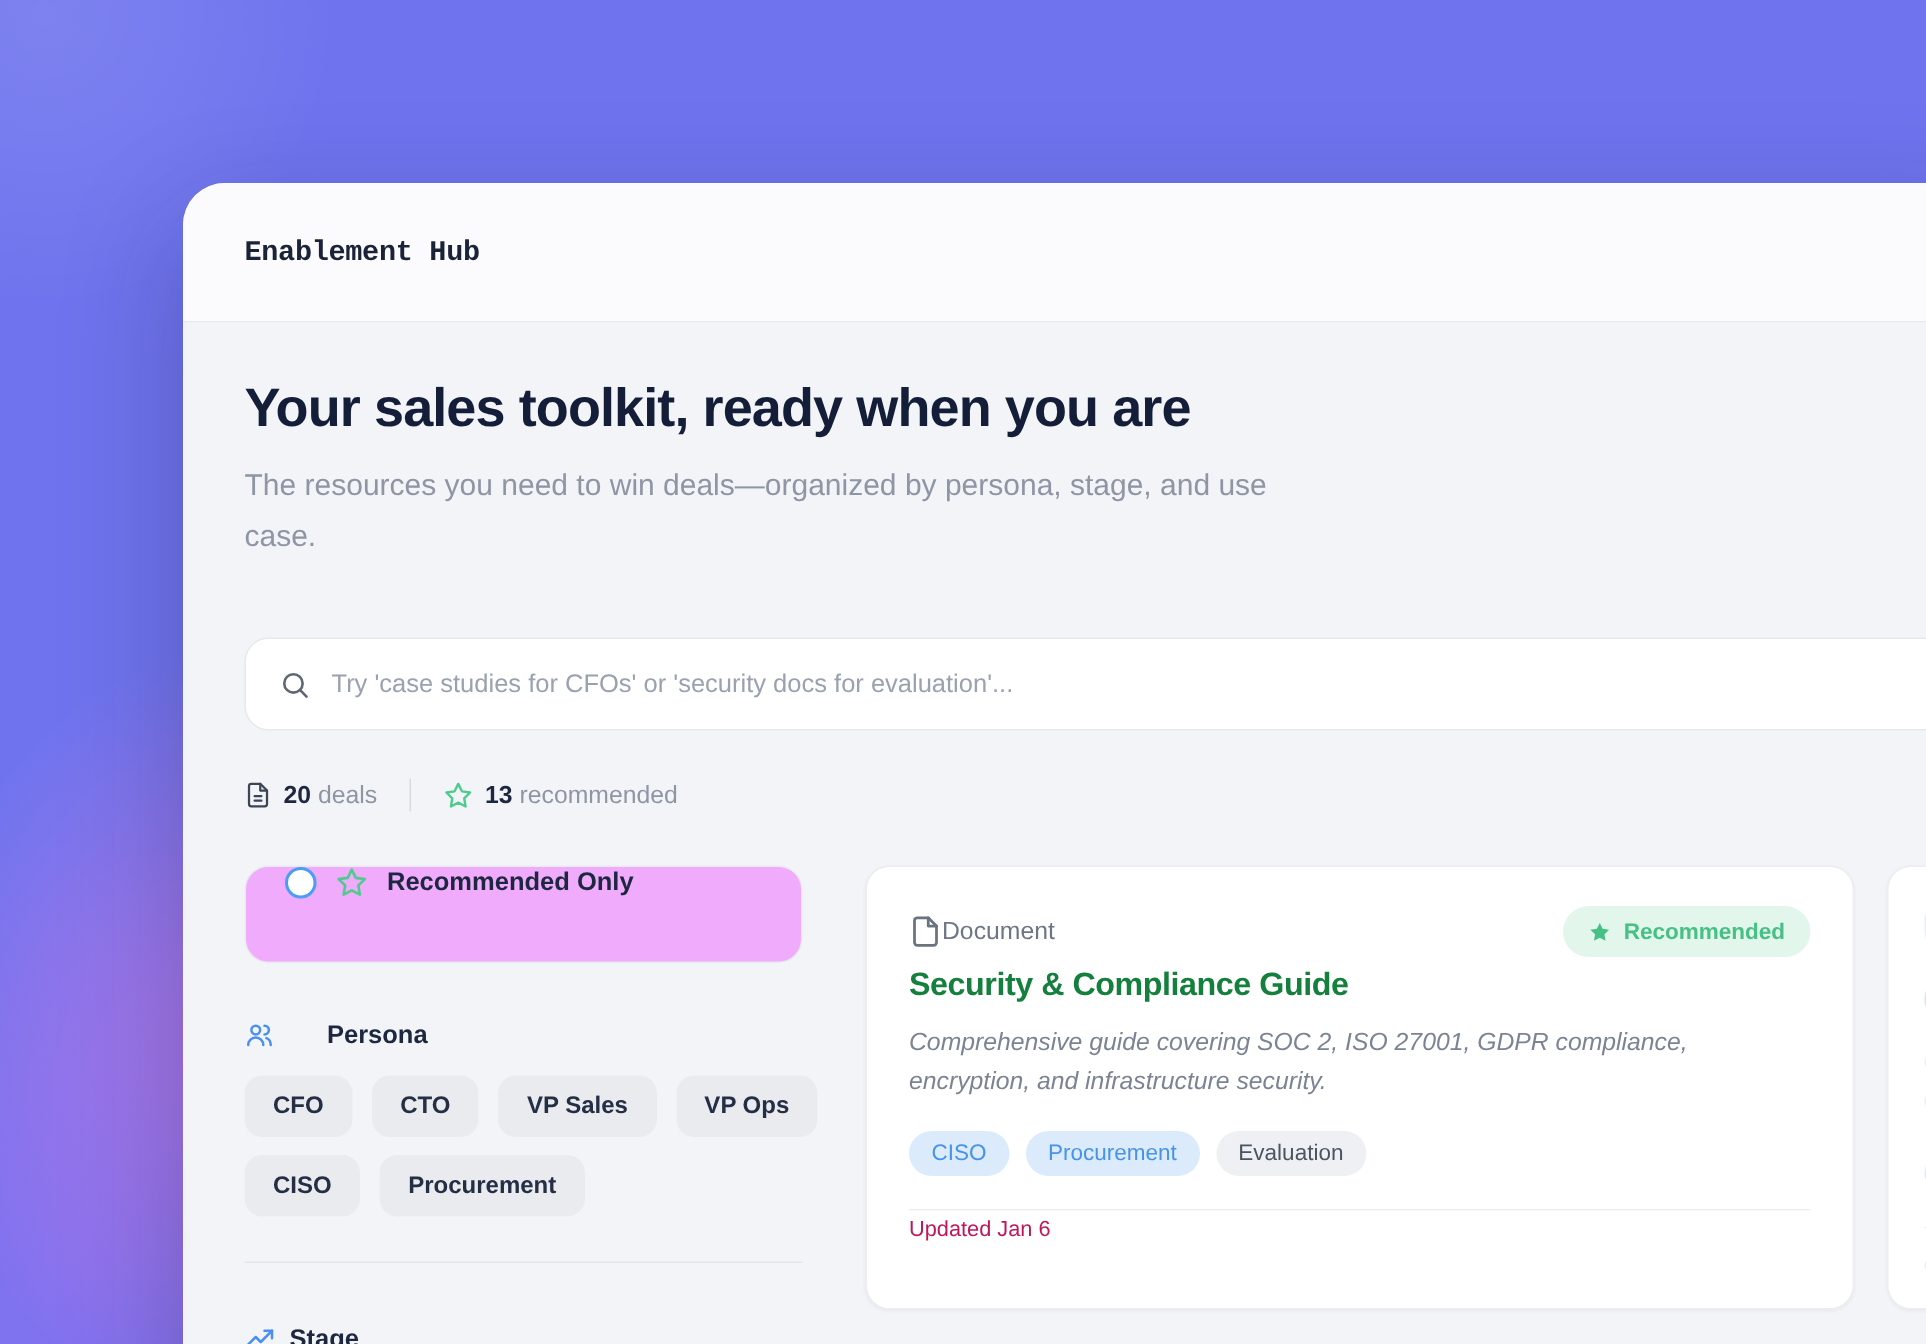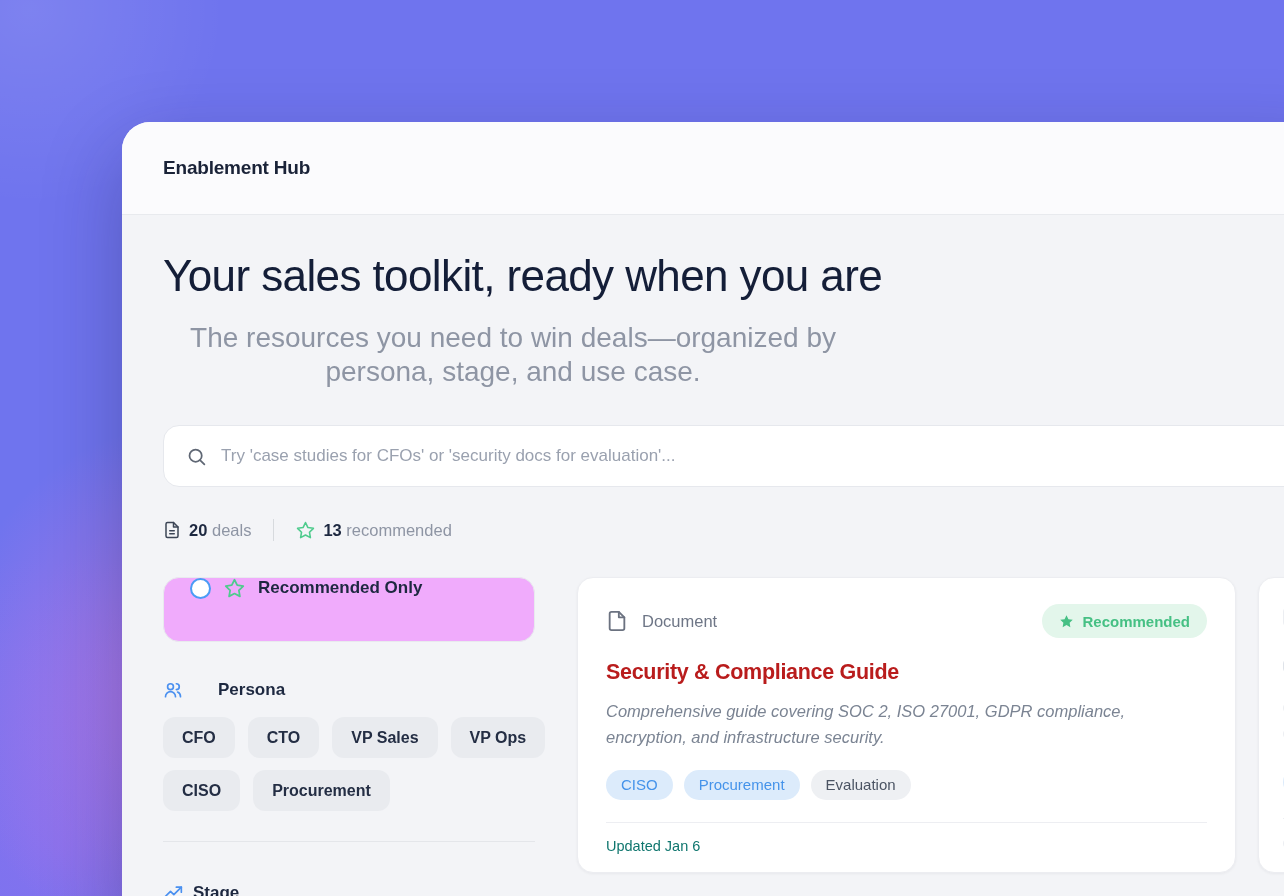--- a/index.html
+++ b/index.html
@@ -36,30 +36,30 @@
     background:var(--content_bg);
     border-radius:28px;
     box-shadow:0 30px 80px rgba(25,25,70,0.30);
     overflow:hidden;
   }
   .window-header{
     height:93px;background:var(--header_bg);
     border-bottom:1px solid var(--border);
     display:flex;align-items:center;padding-left:41px;
   }
-  .app-title{font-size:19px;font-weight:700;color:var(--navy);letter-spacing:-0.2px;}
+  .app-title{font-size:19px;font-weight:700;color:var(--navy);letter-spacing:-0.2px;font-family:Liberation Mono, monospace;}
   .content{position:relative;height:721px;}
 
   .hero-title{
     position:absolute;left:41px;top:36px;
-    font-size:44px;font-weight:400;color:#141e38;letter-spacing:-0.6px;
+    font-size:36px;font-weight:700;color:#141e38;letter-spacing:-0.6px;
   }
   .hero-subtitle{
-    position:absolute;left:41px;top:106px;width:700px;
-    font-size:28px;line-height:34px;color:var(--gray_text);text-align:center;
+    position:absolute;left:41px;top:92px;width:700px;
+    font-size:20px;line-height:34px;color:var(--gray_text);
   }
 
   .search-box{
     position:absolute;left:41px;top:210px;width:1180px;height:62px;
     background:#ffffff;border:1px solid #e6e8ed;border-radius:16px;
     display:flex;align-items:center;padding:0 22px;gap:14px;
   }
   .search-box input{
     flex:1;border:none;outline:none;background:transparent;
     font-size:17px;color:#3a4354;font-family:inherit;
@@ -101,37 +101,37 @@
     position:absolute;left:41px;top:626px;width:372px;height:1px;background:#e4e6ea;
   }
 
   .asset-card{
     position:absolute;left:455px;top:362px;width:659px;height:296px;
     background:#ffffff;border:1px solid #ecedf1;border-radius:16px;
     box-shadow:0 1px 3px rgba(16,24,40,0.05);
     padding:26px 28px;cursor:pointer;
   }
   .card-top{display:flex;align-items:center;}
-  .card-type{display:flex;align-items:center;gap:14px;font-size:16.5px;color:#6e7686;}
+  .card-type{display:flex;align-items:center;gap:0;font-size:16.5px;color:#6e7686;}
   .badge{
     margin-left:auto;display:flex;align-items:center;gap:8px;
     background:var(--badge_bg);color:var(--badge_text);
     height:34px;padding:0 17px;border-radius:999px;
     font-size:15px;font-weight:600;
   }
-  .card-title{margin-top:22px;font-size:21.5px;font-weight:700;color:#b91c1c;letter-spacing:-0.3px;}
+  .card-title{margin-top:6px;font-size:21.5px;font-weight:700;color:#15803d;letter-spacing:-0.3px;}
   .card-desc{margin-top:13px;width:585px;font-size:16.5px;line-height:26px;color:#7b8493;font-style:italic;}
   .card-tags{margin-top:20px;display:flex;gap:11px;}
   .tag{
     height:30px;line-height:30px;padding:0 15px;border-radius:999px;font-size:15px;
   }
   .tag.blue{background:var(--tag_blue_bg);color:var(--tag_blue_text);}
   .tag.gray{background:var(--tag_gray_bg);color:var(--tag_gray_text);}
   .card-divider{margin-top:22px;height:1px;background:#edeef2;}
-  .card-updated{margin-top:15px;font-size:14.5px;color:#0f766e;}
+  .card-updated{margin-top:5px;font-size:14.5px;color:#be185d;}
 
   .asset-card-partial{
     position:absolute;left:1136px;top:362px;width:400px;height:296px;
     background:#ffffff;border:1px solid #ecedf1;border-radius:16px;
     box-shadow:0 1px 3px rgba(16,24,40,0.05);overflow:hidden;cursor:pointer;
   }
   .ph{position:absolute;background:#eceef2;border-radius:6px;}
   .ph-icon{left:24px;top:28px;width:22px;height:22px;}
   .ph-title{left:24px;top:80px;width:220px;height:16px;background:#dfe3e9;}
   .ph-line1{left:24px;top:124px;width:310px;height:12px;}

